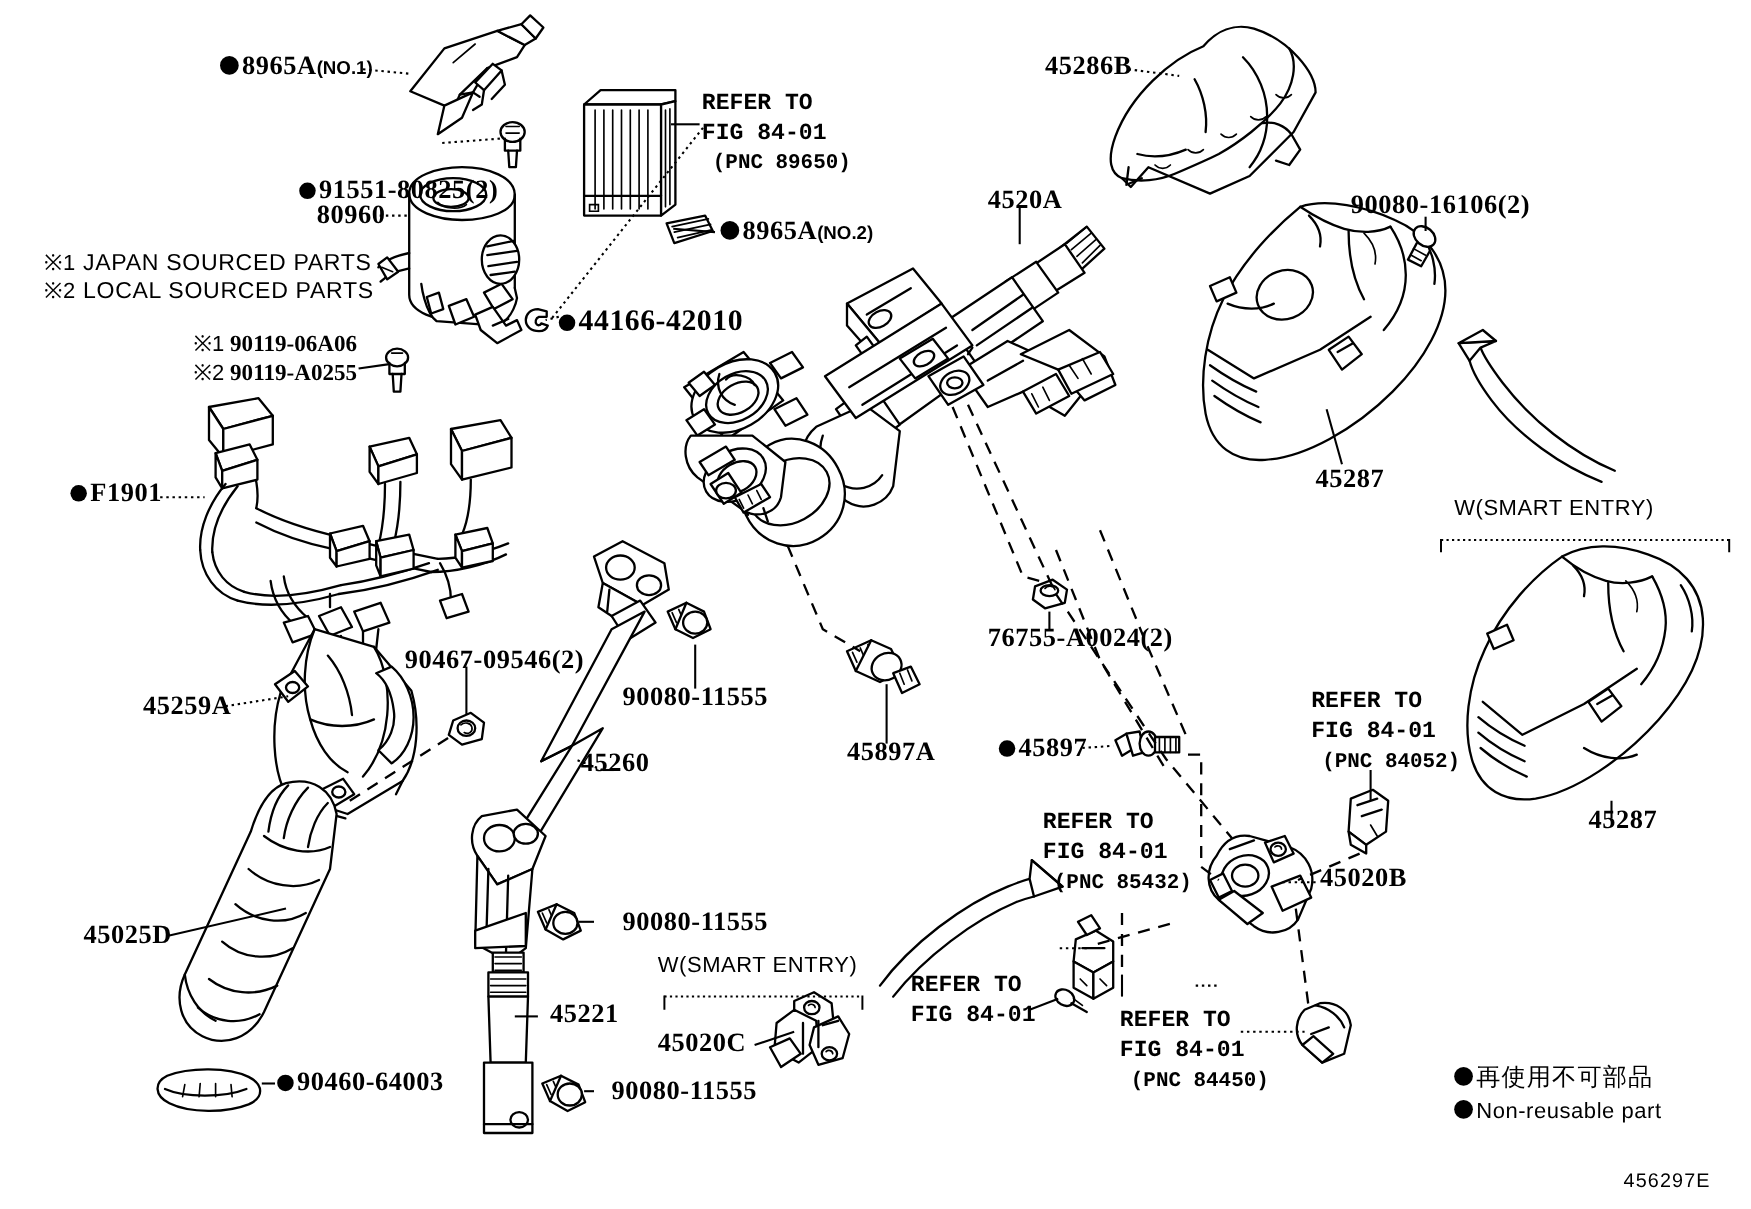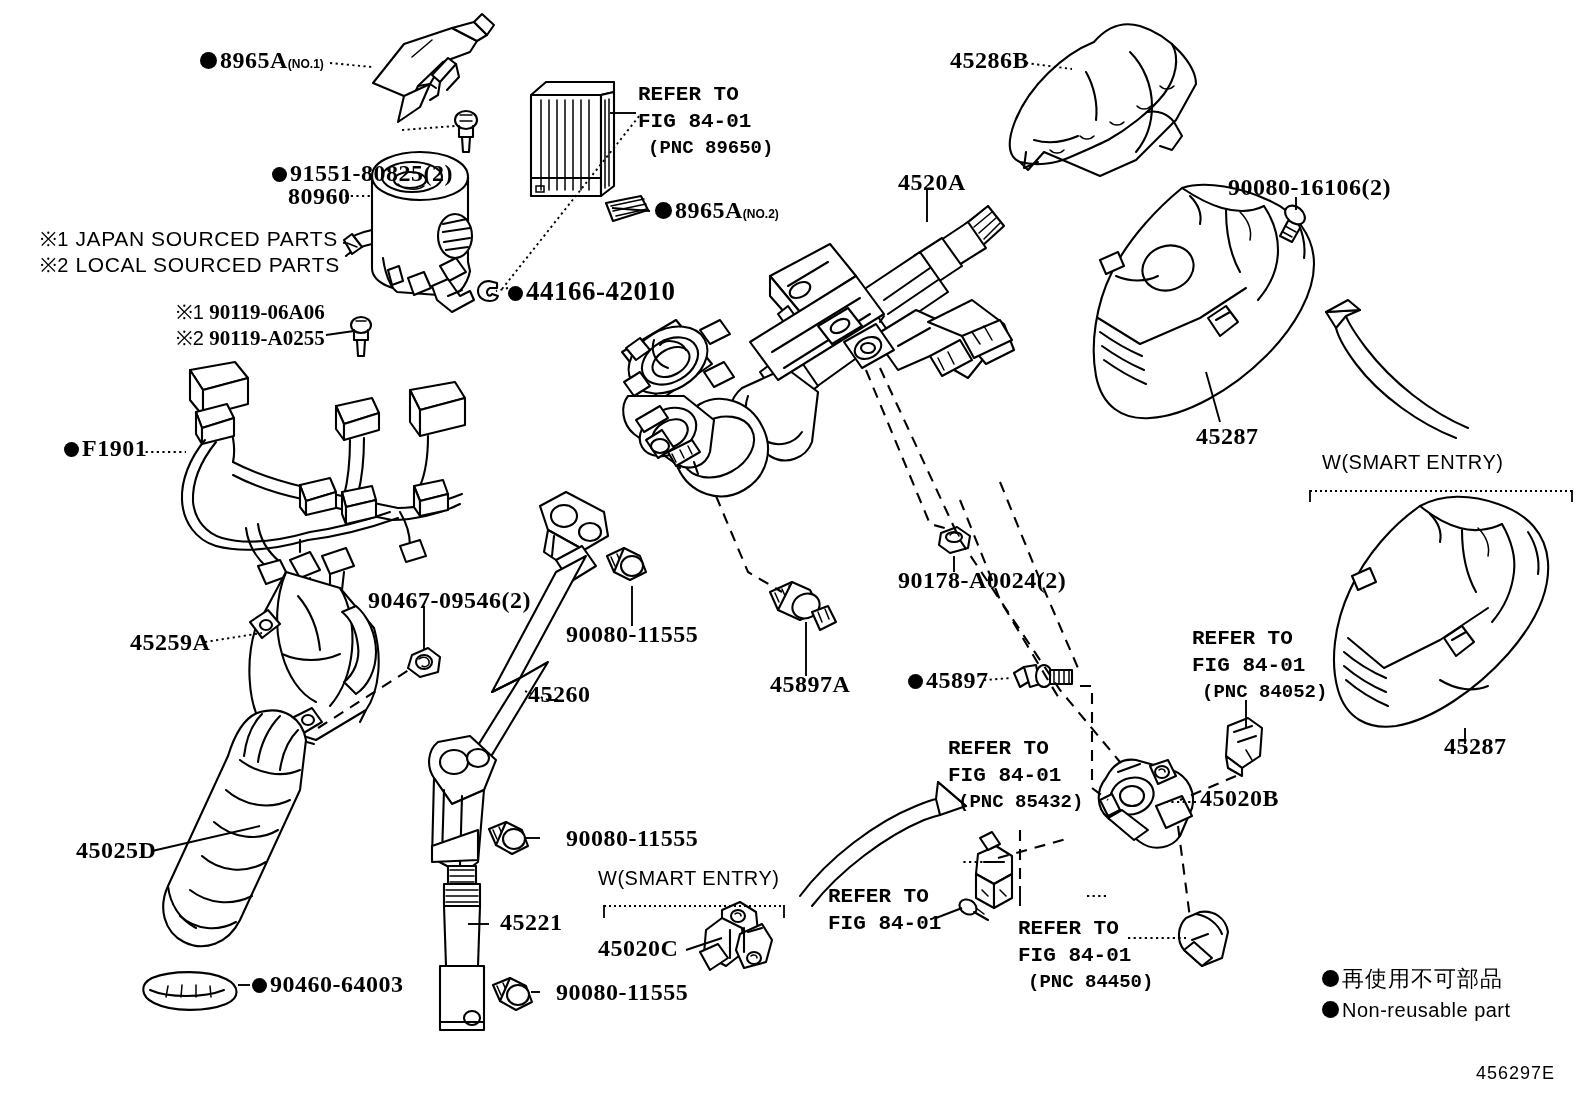--- a/index.html
+++ b/index.html
@@ -30,21 +30,21 @@
   .pn{                    
     font-family:"Liberation Serif", serif;
     font-weight:bold;
     font-size:24px;
     letter-spacing:.5px;
   }
   .pn.sm{font-size:27px;}
   .suffix{
     font-family:"Liberation Sans", sans-serif;
     font-weight:bold;
-    font-size:12px;
+    font-size:17px;
     letter-spacing:0px;
   }
   .note{                  
     font-family:"Liberation Sans", sans-serif;
     font-weight:normal;
     font-size:21px;
     letter-spacing:.6px;
   }
   .srcnum{
     font-family:"Liberation Serif", serif;
@@ -680,21 +680,21 @@
 
 <div class="lbl bracketlbl" style="left:1322px;top:452px;font-weight:normal;">
   <span>W(SMART ENTRY)</span>
 </div>
 
 <div class="lbl pn" style="left:1444px;top:734px;">
   <span>45287</span>
 </div>
 
 <div class="lbl pn" style="left:898px;top:568px;">
-  <span>90178-A0024</span><span>(2)</span>
+  <span>76755-A0024</span><span>(2)</span>
 </div>
 
 <div class="lbl pn" style="left:130px;top:630px;">
   <span>45259A</span>
 </div>
 
 <div class="lbl pn" style="left:368px;top:588px;">
   <span>90467-09546</span><span>(2)</span>
 </div>
 

